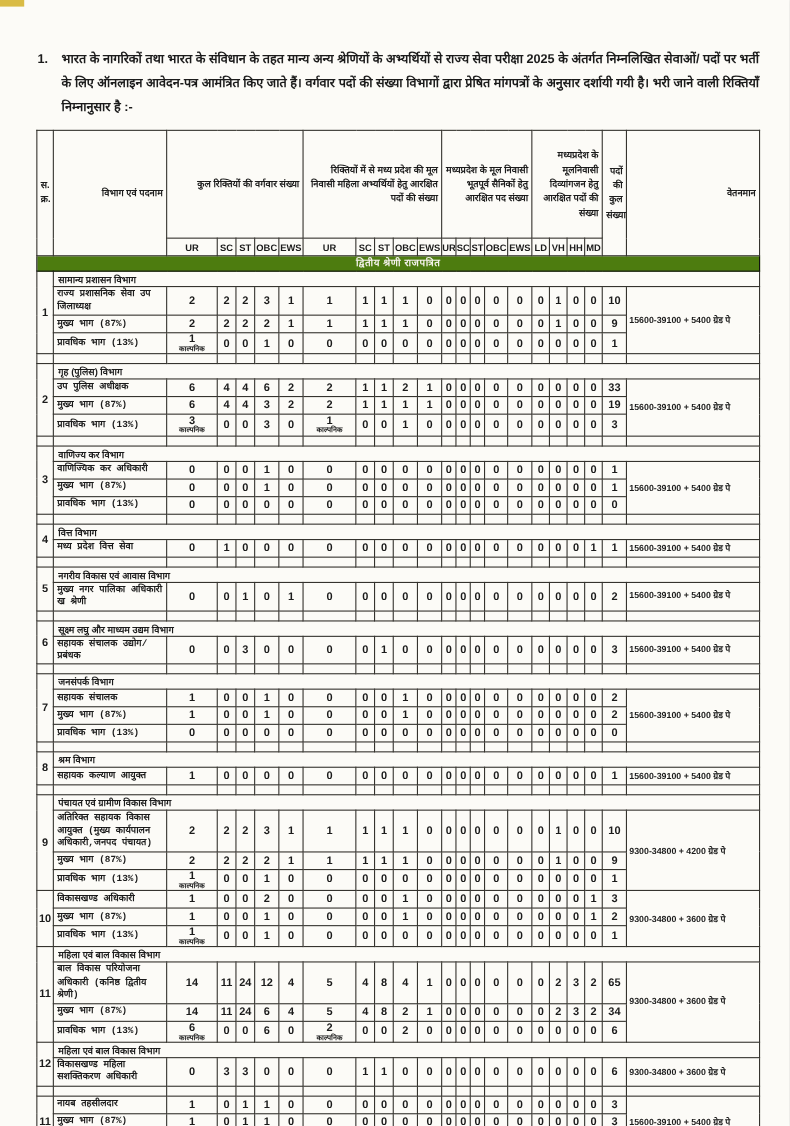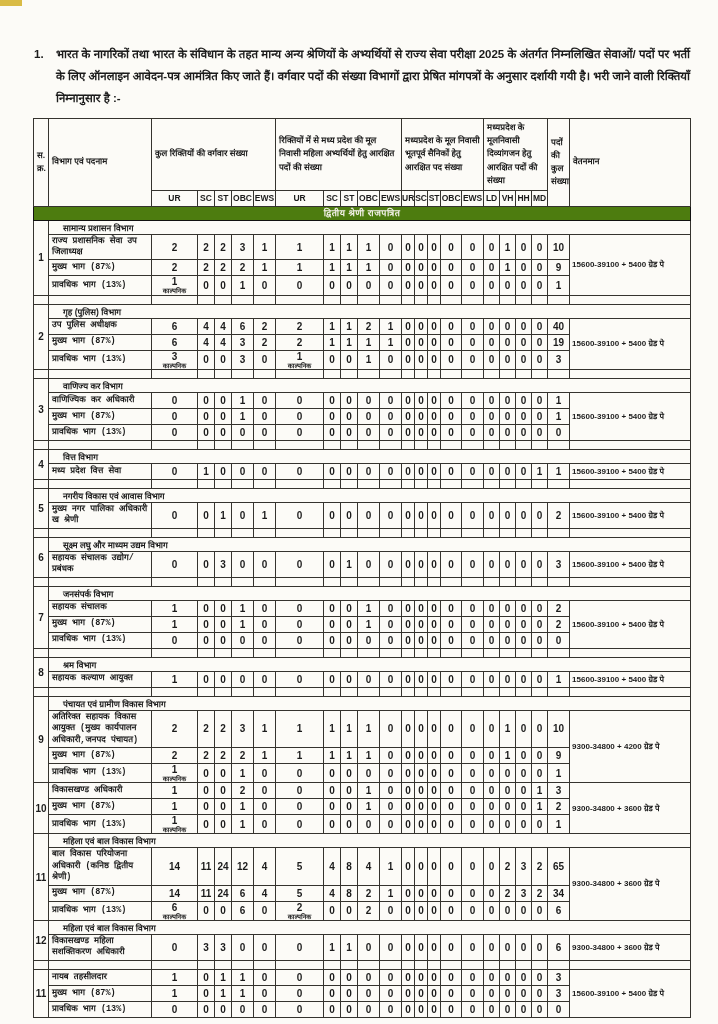--- a/index.html
+++ b/index.html
@@ -12,28 +12,28 @@
   }
   .corner-artifact { position:absolute; top:0; left:0; width:22px; height:6px; background:#d9bb45; }
 
   .intro { display:flex; padding:44px 28px 0 34px; }
   .intro .pnum { width:22px; font-size:11.5px; font-weight:700; line-height:1.9; }
   .intro .ptext { flex:1; font-size:11.5px; font-weight:700; line-height:1.9; text-align:justify; }
 
   table.vacancy { border-collapse:collapse; table-layout:fixed; width:657px; margin:8px 0 0 33px; }
   th, td { border:1px solid #35332e; vertical-align:middle; }
 
-  thead tr.groups th { height:72px; font-size:8.5px; font-weight:700; text-align:left; line-height:1.55; padding:2px 3px; }
+  thead tr.groups th { height:72px; font-size:8.5px; font-weight:700; text-align:right; line-height:1.55; padding:16px 3px; }
   thead tr.cats th { height:16px; font-size:8.5px; font-weight:700; text-align:center; padding:0; overflow:hidden;margin-top:36px; }
   thead th.sn-h { font-size:8px;margin-top:32px; }
   thead tr.bandrow th { border:1px solid #111; }
   .band { background:#4d7c0f; color:#f3f1e9; font-size:9px; font-weight:700; text-align:center; height:13px; line-height:13px; letter-spacing:.5px; }
 
   td.sn { text-align:center; font-weight:700; font-size:10px; padding:0; }
-  td.dept { font-weight:700; font-size:8.5px; padding:1px 14px; height:13px; white-space:nowrap; overflow:hidden; }
+  td.dept { font-weight:700; font-size:8.5px; padding:1px 4px; height:13px; white-space:nowrap; overflow:hidden; }
   td.label { font-weight:700; font-size:8.5px; line-height:1.35; padding:1px 3px;font-family:Liberation Mono, monospace; }
   td.num { text-align:center; font-weight:700; font-size:10px; height:16px; padding:0 1px; }
   td.num .note { font-size:6.5px; font-weight:700; line-height:1.1; }
   td.pay { text-align:left; font-weight:700; font-size:8px; line-height:1.4; padding:1px 2px; }
   tr.spacer td { height:9px; padding:0; }
 
   .page-num { width:657px; margin:6px 0 0 33px; text-align:right; font-size:12px; font-weight:700; padding-right:6px; }
 </style>
 </head>
 <body>
@@ -229,21 +229,21 @@
           <td class="num">1</td>
           <td class="num">0</td>
           <td class="num">0</td>
           <td class="num">0</td>
           <td class="num">0</td>
           <td class="num">0</td>
           <td class="num">0</td>
           <td class="num">0</td>
           <td class="num">0</td>
           <td class="num">0</td>
-          <td class="num">40</td>
+          <td class="num">33</td>
           <td class="pay" rowspan="3">15600-39100 + 5400 ग्रेड पे</td>
         </tr>
         <tr>
           <td class="label">मुख्य भाग (87%)</td>
           <td class="num">6</td>
           <td class="num">4</td>
           <td class="num">4</td>
           <td class="num">3</td>
           <td class="num">2</td>
           <td class="num">2</td>

